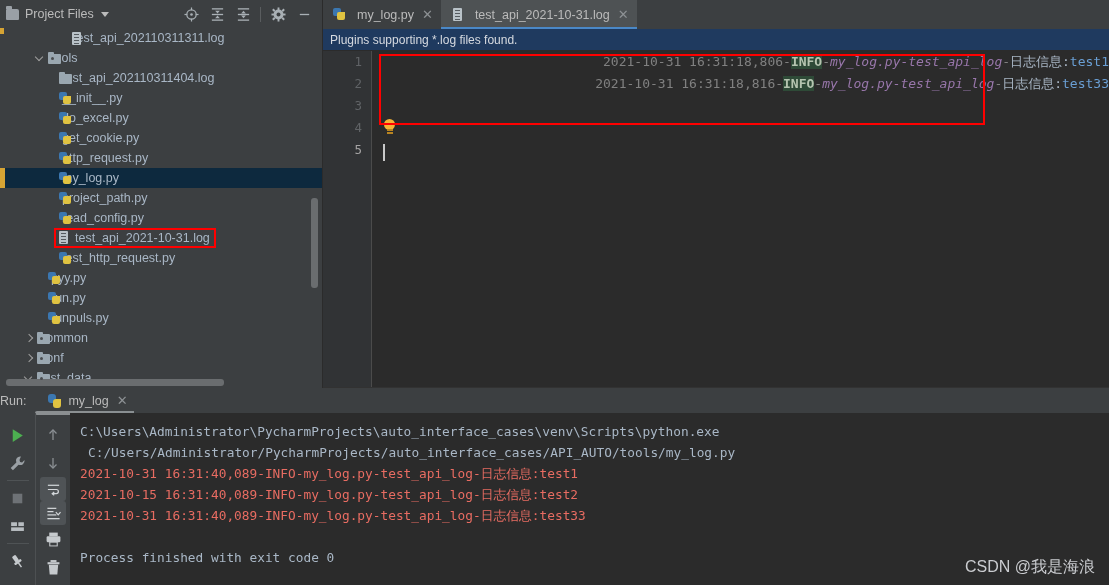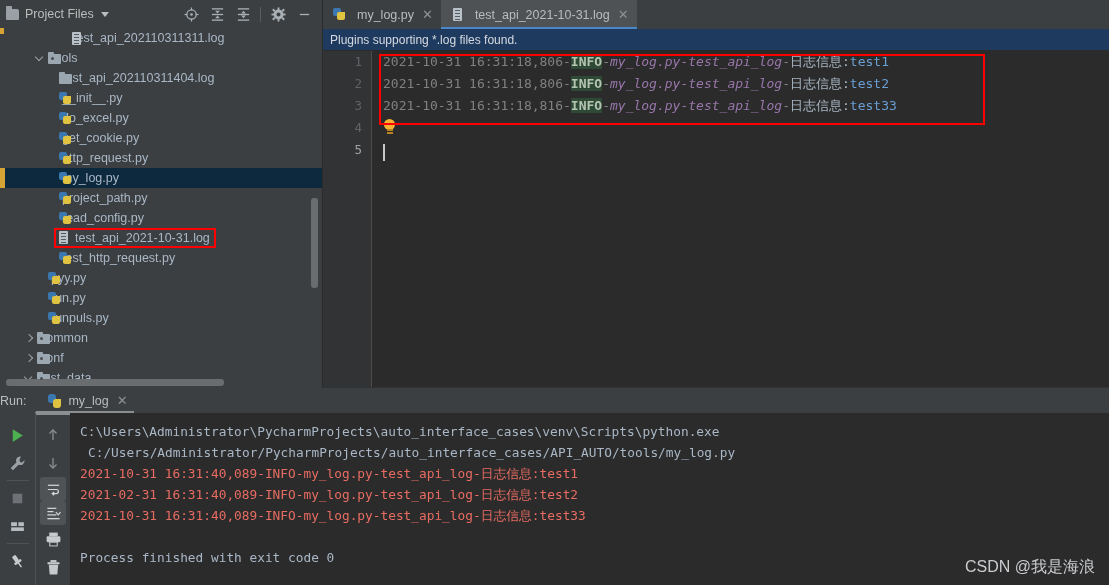--- a/index.html
+++ b/index.html
@@ -159,21 +159,21 @@
   .lnum {
     height: 22px; line-height: 22px; text-align: right; padding-right: 9px;
     color: #606366; font-size: 12.5px; font-family: "DejaVu Sans Mono", monospace;
   }
   .lnum.cur { color: #a4a3a3; }
   #code-lines {
     position: absolute; left: 50px; top: 0; right: 0; bottom: 0;
   }
   .cline {
     height: 22px; line-height: 22px; white-space: pre;
-    font-family: "DejaVu Sans Mono", monospace; font-size: 13px; padding-left: 10px;
+    font-family: "DejaVu Sans Mono", monospace; font-size: 13px; padding-left: 10px; text-align: right;
   }
   .c-ts { color: #808080; }
   .c-info { color: #b5c4b0; font-weight: bold; background: #2e4a37; }
   .c-dash { color: #808080; }
   .c-mod { color: #9876aa; font-style: italic; }
   .c-cjk { color: #a9b7c6; }
   .c-val { color: #6a9fd4; }
   #bulb {
     position:absolute; left: 60px; top: 68px; width: 13px; height: 15px;
   }
@@ -443,21 +443,20 @@
         <div id="gutter-lines">
             <div class="lnum">1</div>
             <div class="lnum">2</div>
             <div class="lnum">3</div>
             <div class="lnum">4</div>
             <div class="lnum cur">5</div>
           </div>
       </div>
       <div id="code-lines">
           <div class="cline"><span class="c-ts">2021-10-31 16:31:18,806</span><span class="c-dash">-</span><span class="c-info">INFO</span><span class="c-dash">-</span><span class="c-mod">my_log.py-test_api_log</span><span class="c-dash">-</span><span class="c-cjk">日志信息:</span><span class="c-val">test1</span></div>
-          <div class="cline"><span class="c-ts">2021-10-31 16:31:18,806</span><span class="c-dash">-</span><span class="c-info">INFO</span><span class="c-dash">-</span><span class="c-mod">my_log.py-test_api_log</span><span class="c-dash">-</span><span class="c-cjk">日志信息:</span><span class="c-val">test2</span></div>
           <div class="cline"><span class="c-ts">2021-10-31 16:31:18,816</span><span class="c-dash">-</span><span class="c-info">INFO</span><span class="c-dash">-</span><span class="c-mod">my_log.py-test_api_log</span><span class="c-dash">-</span><span class="c-cjk">日志信息:</span><span class="c-val">test33</span></div>
           <div class="cline"> </div>
           <div class="cline"> </div>
         </div>
       <div id="bulb">
         <div class="glass"></div>
           <div class="base"></div>
       </div>
       <div id="caret"></div>
       <div id="red-box-editor"></div>
@@ -558,21 +557,21 @@
             <path d="M3.6 5.4h8.8l-0.8 9.2H4.4z" fill="#c6cacd"></path>
           </svg>
         </div>
       </div>
 
       <div id="console">
         <div id="console-lines">
             <div class="conline">C:\Users\Administrator\PycharmProjects\auto_interface_cases\venv\Scripts\python.exe</div>
             <div class="conline indent">C:/Users/Administrator/PycharmProjects/auto_interface_cases/API_AUTO/tools/my_log.py</div>
             <div class="conline err">2021-10-31 16:31:40,089-INFO-my_log.py-test_api_log-日志信息:test1</div>
-            <div class="conline err">2021-02-31 16:31:40,089-INFO-my_log.py-test_api_log-日志信息:test2</div>
+            <div class="conline err">2021-10-15 16:31:40,089-INFO-my_log.py-test_api_log-日志信息:test2</div>
             <div class="conline err">2021-10-31 16:31:40,089-INFO-my_log.py-test_api_log-日志信息:test33</div>
             <div class="conline"></div>
             <div class="conline">Process finished with exit code 0</div>
           </div>
       </div>
     </div>
   </div>
 
   <div id="watermark">CSDN @我是海浪</div>
 </div>

